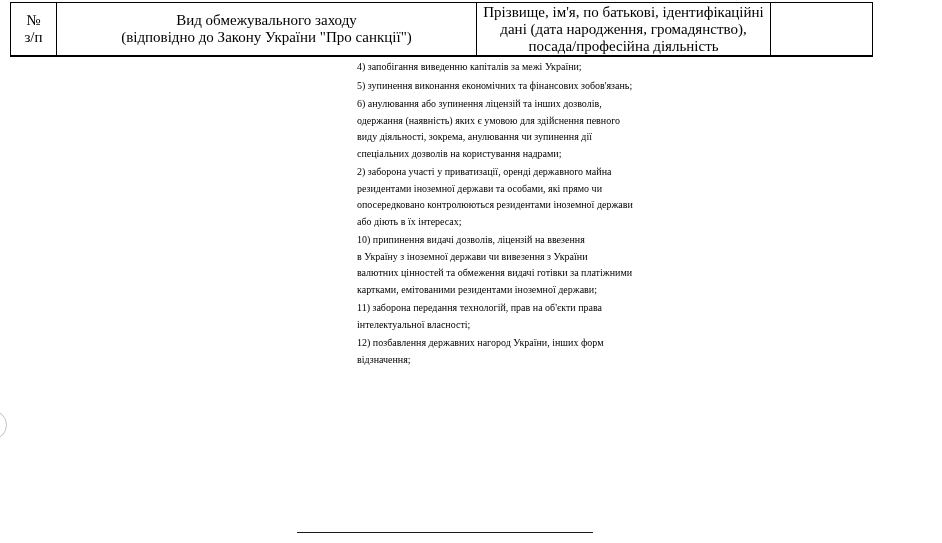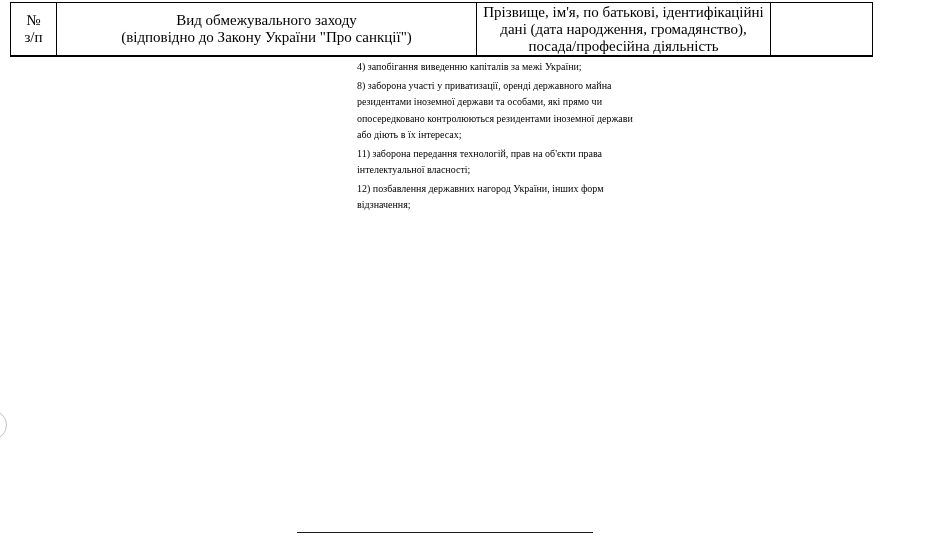--- a/index.html
+++ b/index.html
@@ -94,24 +94,33 @@
 з/п</div>
     <div class="hcell c3">Вид обмежувального заходу
 (відповідно до Закону України "Про санкції")</div>
     <div class="hcell c2">Прізвище, ім'я, по батькові, ідентифікаційні
 дані (дата народження, громадянство),
 посада/професійна діяльність</div>
   </div>
 
   <div class="measures">
       <div class="measure">4) запобігання виведенню капіталів за межі України;</div>
-      <div class="measure">8) заборона участі у приватизації, оренді державного майна
+      <div class="measure">5) зупинення виконання економічних та фінансових зобов'язань;</div>
+      <div class="measure">6) анулювання або зупинення ліцензій та інших дозволів,
+одержання (наявність) яких є умовою для здійснення певного
+виду діяльності, зокрема, анулювання чи зупинення дії
+спеціальних дозволів на користування надрами;</div>
+      <div class="measure">2) заборона участі у приватизації, оренді державного майна
 резидентами іноземної держави та особами, які прямо чи
 опосередковано контролюються резидентами іноземної держави
 або діють в їх інтересах;</div>
+      <div class="measure">10) припинення видачі дозволів, ліцензій на ввезення
+в Україну з іноземної держави чи вивезення з України
+валютних цінностей та обмеження видачі готівки за платіжними
+картками, емітованими резидентами іноземної держави;</div>
       <div class="measure">11) заборона передання технологій, прав на об'єкти права
 інтелектуальної власності;</div>
       <div class="measure">12) позбавлення державних нагород України, інших форм
 відзначення;</div>
     </div>
 
   <div class="footnote-rule"></div>
 
   <div class="partial-circle"></div>
 

